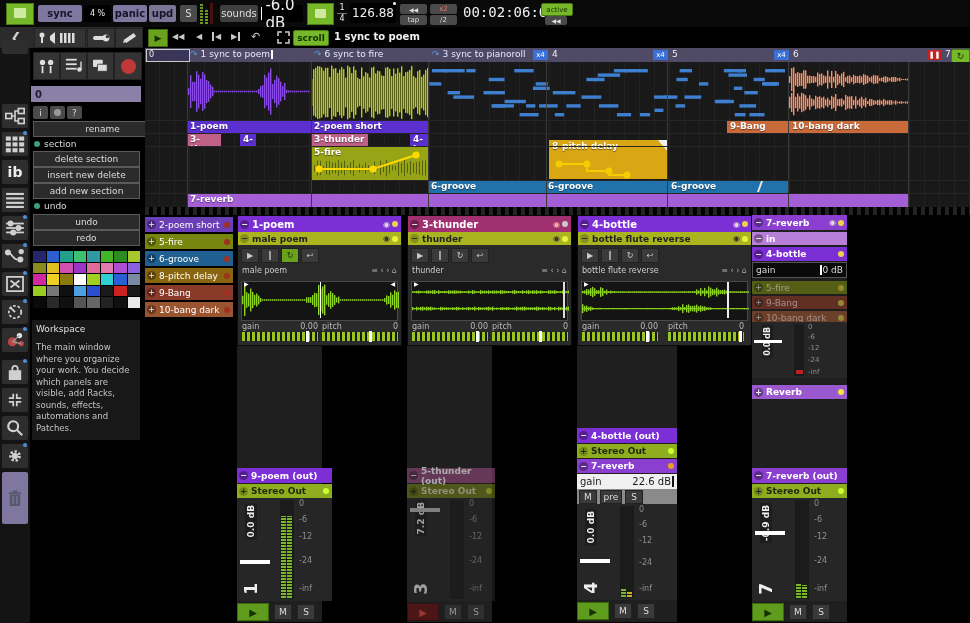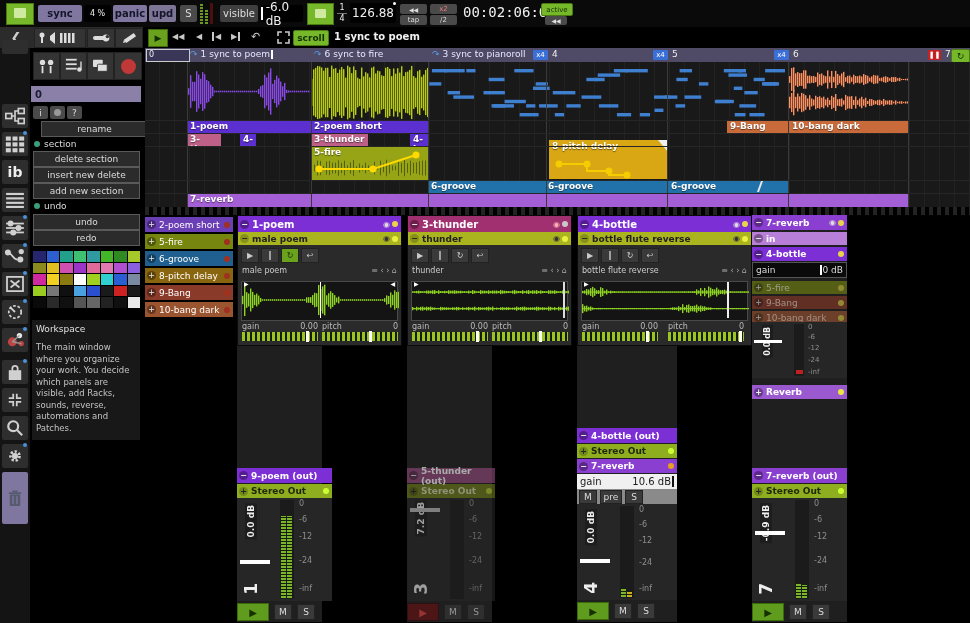--- a/index.html
+++ b/index.html
@@ -69,22 +69,22 @@
     <div class="abs btn purp" style="left:38px;top:5px;width:44px;height:17px;">sync</div>
     <div class="abs btn blackbox" style="left:84px;top:5px;width:27px;height:17px;font-size:8px;">4 %</div>
     <div class="abs btn purp" style="left:113px;top:5px;width:34px;height:17px;">panic</div>
     <div class="abs btn purp" style="left:149px;top:5px;width:27px;height:17px;background:#7d7596;">upd</div>
     <div class="abs btn gray" style="left:180px;top:5px;width:17px;height:17px;">S</div>
     <div class="abs" style="left:200px;top:3px;width:14px;height:21px;">
       <div class="abs" style="left:0;bottom:0;width:3px;height:21px;background:repeating-linear-gradient(0deg,#6a9a1f 0 2px,#111 2px 3px);"></div>
       <div class="abs" style="left:5px;bottom:0;width:3px;height:15px;background:repeating-linear-gradient(0deg,#6a9a1f 0 2px,#111 2px 3px);"></div>
       <div class="abs" style="left:10px;bottom:0;width:3px;height:21px;background:#4a0f0f;"></div>
     </div>
-    <div class="abs btn gray" style="left:220px;top:5px;width:38px;height:17px;background:#3f3f3f;">visible</div>
-    <div class="abs btn blackbox" style="left:261px;top:5px;width:42px;height:17px;font-size:12px;">
+    <div class="abs btn gray" style="left:220px;top:5px;width:38px;height:17px;background:#3f3f3f;">sounds</div>
+    <div class="abs btn blackbox" style="left:261px;top:5px;width:42px;height:17px;font-size:15px;">
       <div style="width:2px;height:13px;background:#fff;margin-right:3px;"></div>
         <span>-6.0 dB</span>
     </div>
     <div class="abs greenbtn" style="left:307px;top:3px;width:25px;height:20px;">
         <div style="width:11px;height:9px;background:#cfe9a0;margin:5px auto;border-radius:1px;"></div>
       </div>
     <div class="abs" style="left:337px;top:3px;width:10px;height:21px;color:#eee;font-size:8px;text-align:center;line-height:10px;">
       <div>1</div>
         <div style="border-top:1px solid #777;">4</div>
     </div>
@@ -283,21 +283,21 @@
       </div>
 
     <div class="abs hrow" style="left:1px;top:38px;width:110px;height:16px;background:#8a80a8;color:#1c1c30;font-weight:bold;padding-left:4px;box-sizing:border-box;">0</div>
 
     <div class="abs btn gray" style="left:3px;top:58px;width:15px;height:13px;font-size:9px;">i</div>
     <div class="abs btn gray" style="left:20px;top:58px;width:15px;height:13px;">
         <div style="width:7px;height:7px;border-radius:50%;background:#999;"></div>
       </div>
     <div class="abs btn gray" style="left:37px;top:58px;width:15px;height:13px;font-size:9px;">?</div>
 
-    <div class="abs menuBtn" style="left:11px;top:73px;width:105px;">rename</div>
+    <div class="abs menuBtn" style="left:3px;top:73px;width:105px;padding-left:16px;">rename</div>
     <div class="abs lbl" style="left:4px;top:91px;">
         <span class="teal"></span>
         <span>section</span>
       </div>
     <div class="abs menuBtn" style="left:3px;top:103px;width:105px;">delete section</div>
     <div class="abs menuBtn" style="left:3px;top:119px;width:105px;">insert new delete</div>
     <div class="abs menuBtn" style="left:3px;top:135px;width:105px;">add new section</div>
     <div class="abs lbl" style="left:4px;top:153px;">
         <span class="teal"></span>
         <span>undo</span>
@@ -343,21 +343,21 @@
         <div style="position: absolute; left: 27px; top: 46.4px; width: 12.5px; height: 10.5px; background: rgb(16, 16, 16);"></div>
         <div style="position: absolute; left: 40.5px; top: 46.4px; width: 12.5px; height: 10.5px; background: rgb(85, 85, 85);"></div>
         <div style="position: absolute; left: 54px; top: 46.4px; width: 12.5px; height: 10.5px; background: rgb(102, 102, 102);"></div>
         <div style="position: absolute; left: 67.5px; top: 46.4px; width: 12.5px; height: 10.5px; background: rgb(34, 34, 34);"></div>
         <div style="position: absolute; left: 81px; top: 46.4px; width: 12.5px; height: 10.5px; background: rgb(16, 16, 16);"></div>
         <div style="position: absolute; left: 94.5px; top: 46.4px; width: 12.5px; height: 10.5px; background: rgb(232, 232, 232);"></div>
       </div>
 
     <div class="abs" style="left:2px;top:272px;width:108px;height:120px;background:#181818;padding:4px;box-sizing:border-box;">
       <div style="color:#e0e0e0;font-size:9px;margin-bottom:8px;">Workspace</div>
-      <div style="color:#c4c4c4;font-size:8.5px;line-height:11.5px;">The main window where you organize your work. You decide which panels are visible, add Racks, sounds, reverse, automations and Patches.</div>
+      <div style="color:#c4c4c4;font-size:8.5px;line-height:11.5px;">The main window where you organize your work. You decide which panels are visible, add Racks, sounds, effects, automations and Patches.</div>
     </div>
   </div>
 
   <div class="abs" style="left:145px;top:48px;width:825px;height:14px;background:#4f4a66;">
     <div class="abs" style="left:1px;top:1px;width:40px;height:11px;border:1px solid #ccc;background:#3a3657;color:#eee;font-size:8px;padding-left:2px;">0</div>
     <div class="abs hrow" style="left:45px;top:1px;font-size:9px;color:#e8e8ff;">
         <span style="color:#5a9adf;margin-right:3px;">↷</span>
         <span>1 sync to poem</span>
         <span style="display:inline-block;width:2px;height:9px;background:#fff;margin-left:1px;"></span>
       </div>
@@ -1507,21 +1507,21 @@
         <span class="dot" style="background:#ccff33;margin-left:auto;margin-right:3px;"></span>
       </div>
     <div class="hrow" style="height: 14px; margin-top: 1px; color: rgb(255, 255, 255); font-weight: bold; font-size: 9px; background: rgb(138, 63, 208);">
         <span class="circ">−</span>
         <span>7-reverb</span>
         <span class="dot" style="background:#e8a020;margin-left:auto;margin-right:3px;"></span>
       </div>
     <div class="hrow" style="height:15px;margin-top:1px;background:#f0f0f0;color:#1a1a1a;font-size:10px;padding:0 3px;">
         <span>gain</span>
         <span style="margin-left:auto;display:flex;align-items:center;">
-          <span>10.6 dB</span>
+          <span>22.6 dB</span>
           <span style="display:inline-block;width:2px;height:11px;background:#111;margin-left:1px;"></span>
         </span>
       </div>
     <div class="hrow" style="height:15px;background:#8a8a8a;gap:3px;padding-left:2px;">
       <div class="msbtn" style="height:12px;">M</div>
       <div class="msbtn" style="height:12px;width:20px;">pre</div>
       <div class="msbtn" style="height:12px;">S</div>
     </div>
     <div class="strip-body" style="height:96px;">
       <div class="fval vtext">0.0 dB</div>

